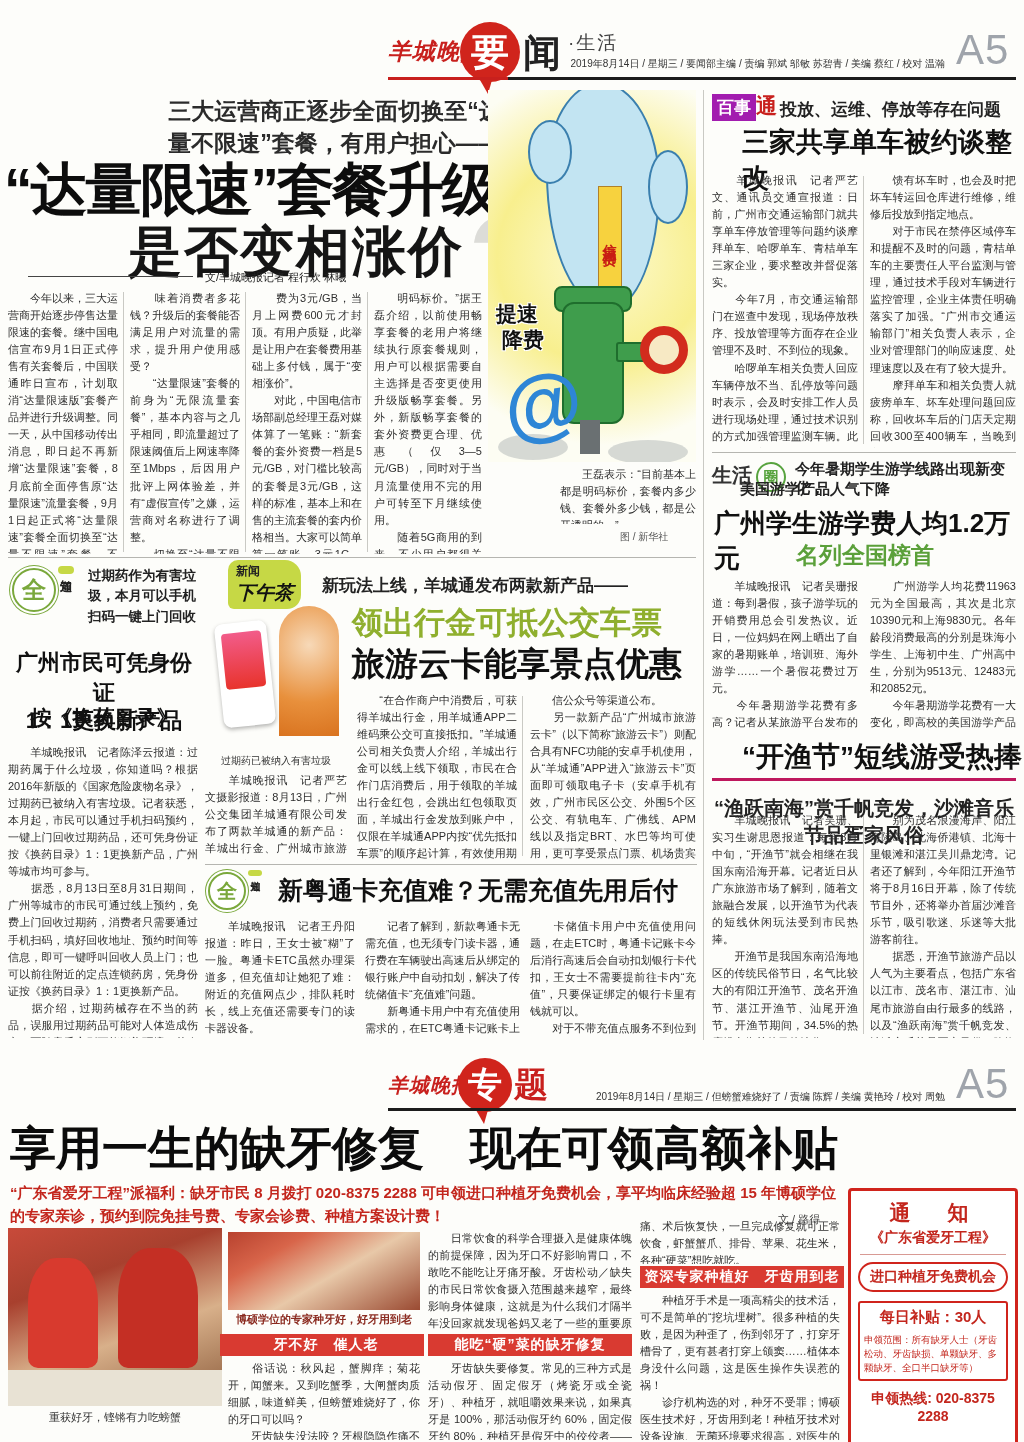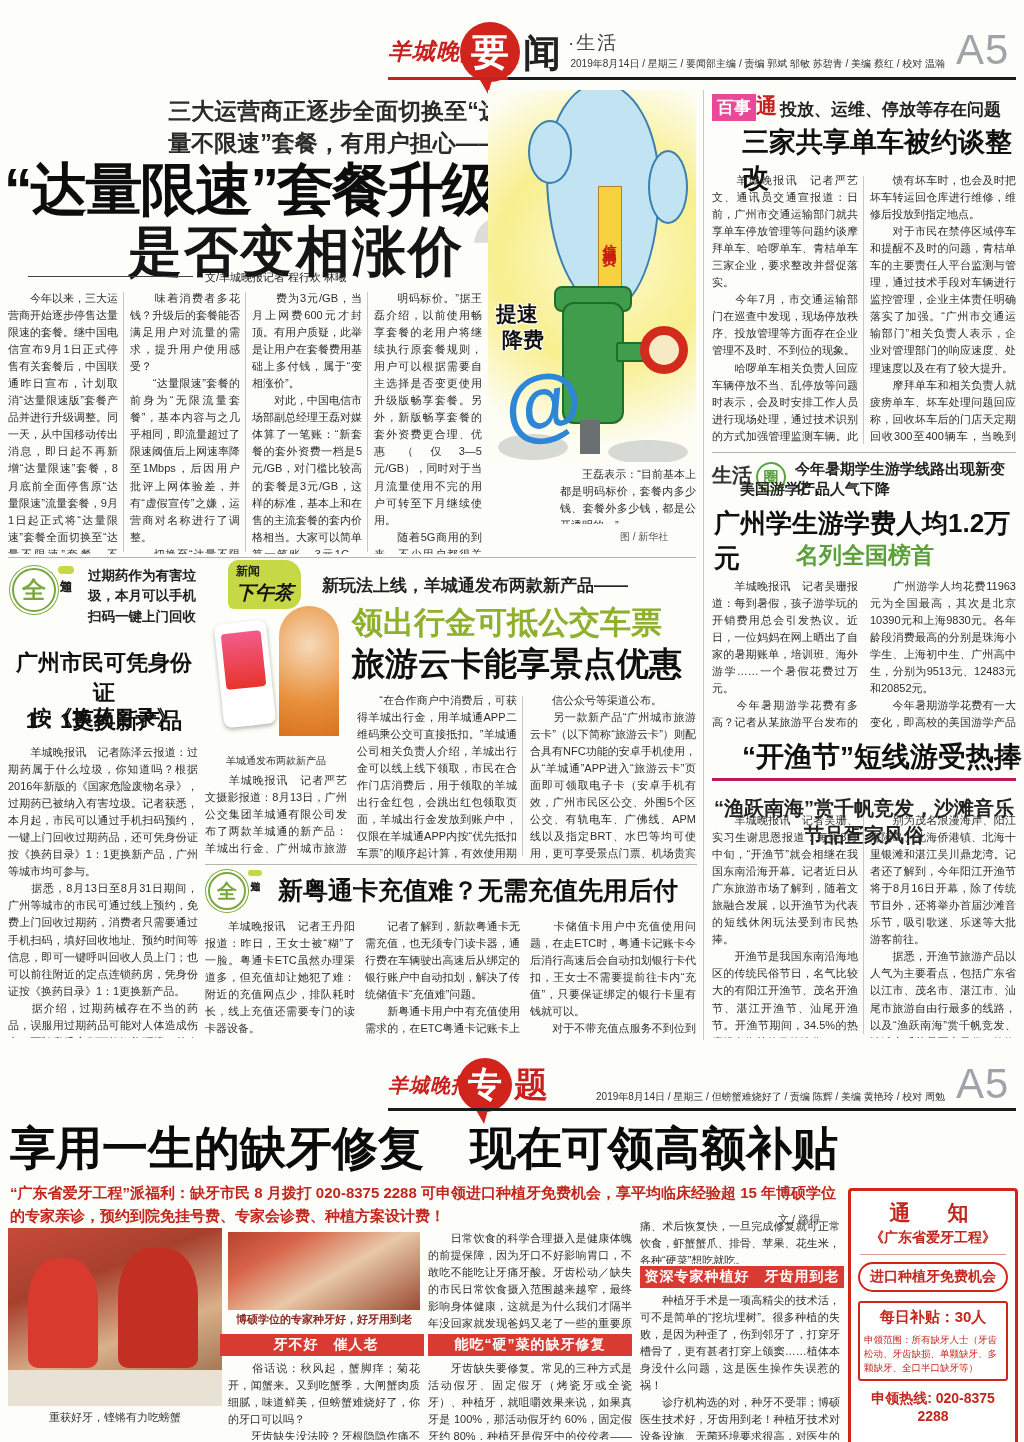--- a/index.html
+++ b/index.html
@@ -41,21 +41,21 @@
   .hydrant{position:absolute;background:#3f9d4c;border:2px solid #1f6e2d;border-radius:12px;}
   .valve{position:absolute;border:9px solid #d22b1d;border-radius:50%;background:#f7e9c4;}
   .pipe{position:absolute;background:#6a7072;}
   .at-symbol{position:absolute;color:#2e86d6;font-weight:900;transform:rotate(-8deg);}
   .tisu{position:absolute;font-weight:900;color:#111;font-size:21px;line-height:1.1;
         text-shadow:-1px -1px 0 #fff,1px -1px 0 #fff,-1px 1px 0 #fff,1px 1px 0 #fff;}
   .smoke{position:absolute;background:#ccd0cc;border-radius:50%;opacity:.8;}
   .credit{font-size:10px;color:#555;}
 
   
-  .bst-badge-red{background:#ec4899;color:#fff;font-weight:bold;font-size:17px;padding:2px 5px;display:inline-block;}
+  .bst-badge-red{background:#a21caf;color:#fff;font-weight:bold;font-size:17px;padding:2px 5px;display:inline-block;}
   .bst-badge-char{color:#c8201d;font-weight:900;font-size:21px;}
   .kicker-md{font-size:17px;font-weight:600;color:#222;}
   .headline-lg{font-weight:900;color:#101010;}
   .green{color:#5ba03a;}
   .olive{color:#8faf2e;}
   .shq-circle{width:26px;height:26px;border:2px solid #57a33e;border-radius:50%;color:#57a33e;
               font-weight:bold;font-size:15px;display:flex;align-items:center;justify-content:center;}
 
   
   .qzd-circle{border:2px solid #7aa83c;border-radius:50%;box-shadow:0 0 0 2px #fff,0 0 0 3px #7aa83c;
@@ -201,21 +201,21 @@
   <div class="abs" style="left:322px;top:574px;font-size:17px;font-weight:600;color:#222;">新玩法上线，羊城通发布两款新产品——</div>
   <div class="abs headline-lg olive" style="left:352px;top:602px;font-size:31px;">领出行金可抵公交车票</div>
   <div class="abs headline-lg" style="left:352px;top:642px;font-size:33px;">旅游云卡能享景点优惠</div>
 
   <div class="abs ph" style="left:205px;top:588px;width:142px;height:162px;background:linear-gradient(135deg,#f8c223 0%,#f executive 0%,#f5a623 40%,#e07a1e 100%);">
     <div style="position:absolute;left:14px;top:34px;width:52px;height:104px;background:#fff;border-radius:8px;transform:rotate(-6deg);box-shadow:0 2px 4px rgba(0,0,0,.3);">
       <div style="position:absolute;left:6px;top:10px;width:40px;height:56px;background:linear-gradient(180deg,#f25c8a,#e8332c);border-radius:4px;"></div>
     </div>
     <div style="position:absolute;right:8px;top:18px;width:60px;height:130px;background:radial-gradient(circle at 50% 30%,#f7d9b8 0%,#e8903c 60%,#d9731f 100%);border-radius:30px 30px 0 0;"></div>
   </div>
-  <div class="abs photo-caption" style="left:205px;top:754px;width:142px;">羊城通发布两款新产品</div>
+  <div class="abs photo-caption" style="left:205px;top:754px;width:142px;">过期药已被纳入有害垃圾</div>
 
   <div class="abs body-text" style="left:205px;top:772px;width:142px;height:88px;">　　羊城晚报讯　记者严艺文摄影报道：8月13日，广州公交集团羊城通有限公司发布了两款羊城通的新产品：羊城出行金、广州城市旅游云卡，市民通过合作商户消费可领取出行金红包。</div>
   <div class="abs body-text" style="left:357px;top:692px;width:160px;height:168px;">　　“在合作商户中消费后，可获得羊城出行金，用羊城通APP二维码乘公交可直接抵扣。”羊城通公司相关负责人介绍，羊城出行金可以线上线下领取，市民在合作门店消费后，用于领取的羊城出行金红包，会跳出红包领取页面，羊城出行金发放到账户中，仅限在羊城通APP内按“优先抵扣车票”的顺序起计算，有效使用期为30天。
 　　目前获得该红包的合作商户名单，将通过羊城通官方微</div>
   <div class="abs vline" style="left:522px;top:696px;height:160px;"></div>
   <div class="abs body-text" style="left:530px;top:692px;width:166px;height:168px;">　　信公众号等渠道公布。
 　　另一款新产品“广州城市旅游云卡”（以下简称“旅游云卡”）则配合具有NFC功能的安卓手机使用，从“羊城通”APP进入“旅游云卡”页面即可领取电子卡（安卓手机有效，广州市民区公交、外围5个区公交、有轨电车、广佛线、APM线以及指定BRT、水巴等均可使用，更可享受景点门票、机场贵宾厅、美食街区等合作机构的折扣优惠服务，如凭卡购票最高享广州塔9折。</div>
 
   <div class="abs hline" style="left:205px;top:864px;width:492px;"></div>
 

